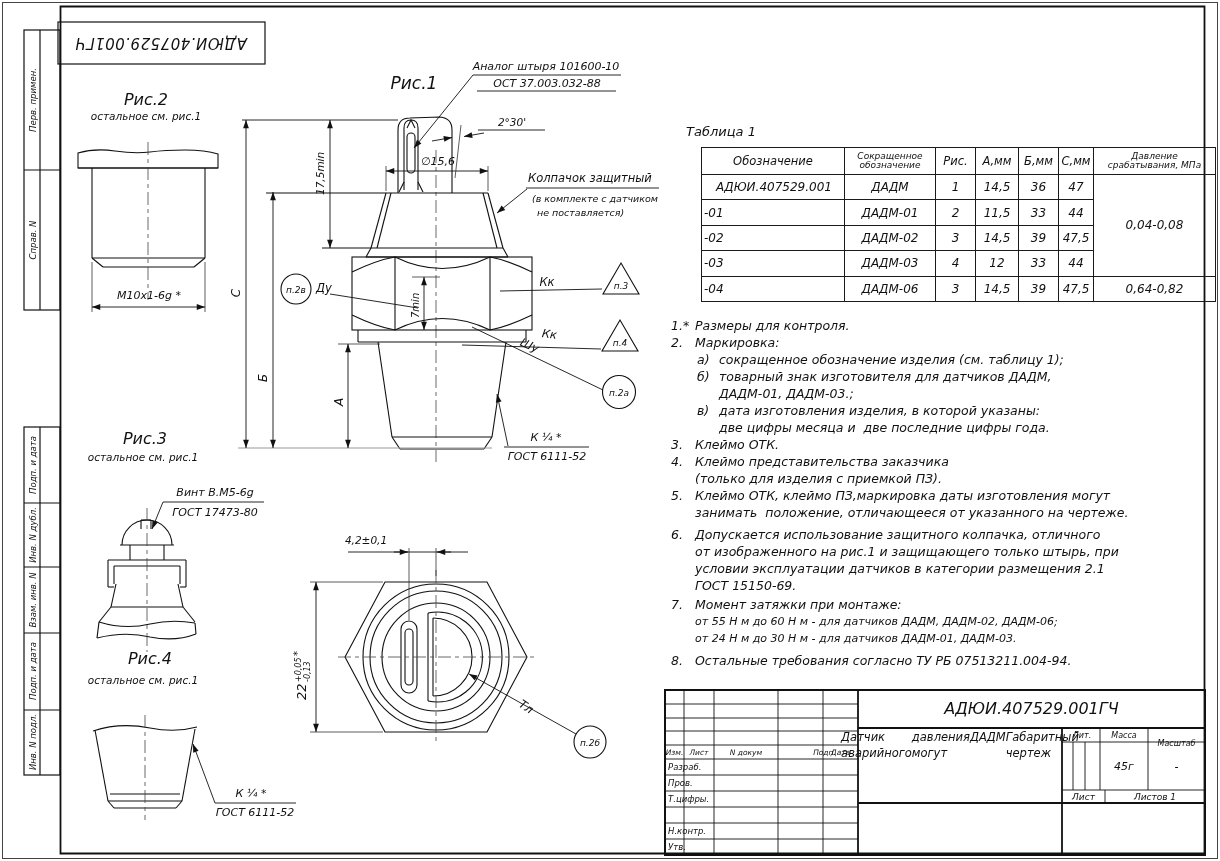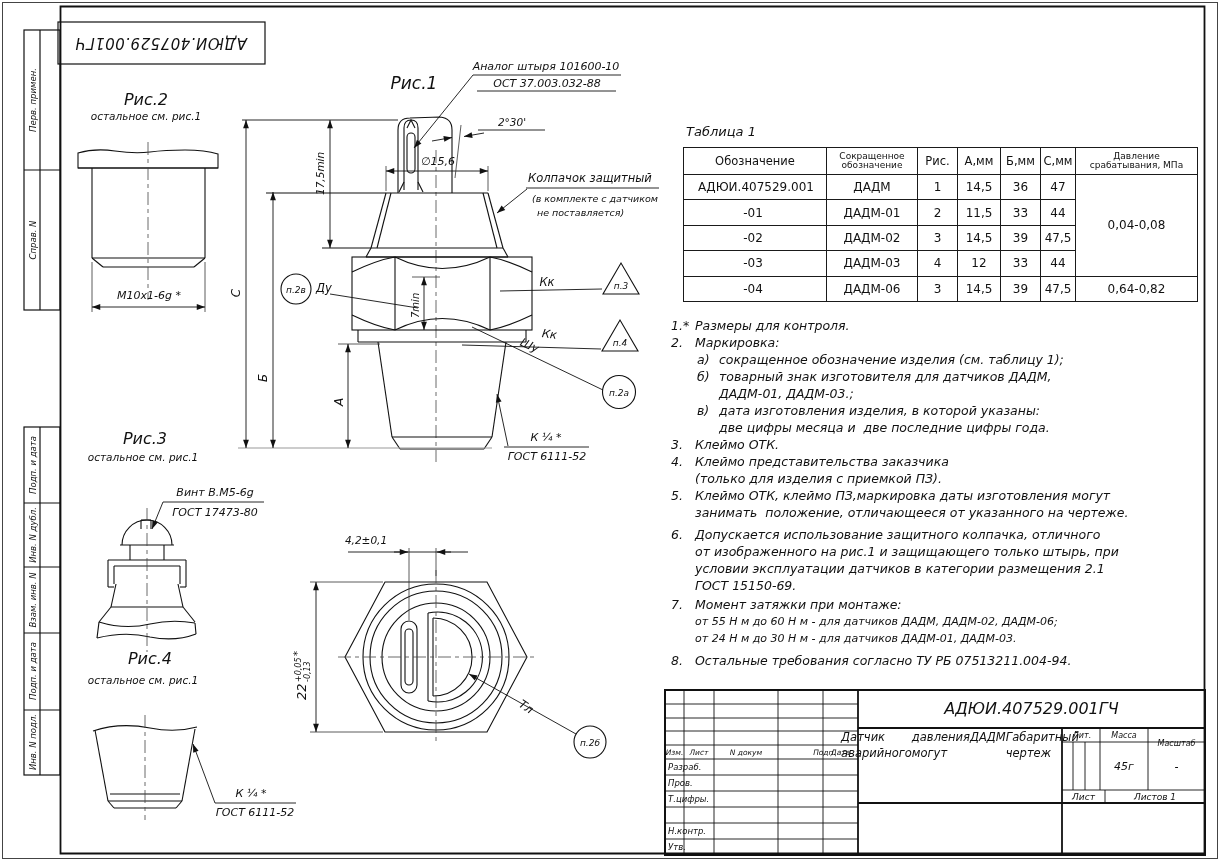--- a/index.html
+++ b/index.html
@@ -5,30 +5,30 @@
   html,body{margin:0;padding:0;background:#e8e8e8}
   .page{position:relative;width:1220px;height:861px;background:#ffffff;overflow:hidden;
         font-family:"DejaVu Sans","Liberation Sans",sans-serif;color:#111}
   svg{position:absolute;left:0;top:0}
   svg text{fill:#111;font-family:"DejaVu Sans","Liberation Sans",sans-serif;font-style:italic}
   .rot{position:absolute;transform:translate(-50%,-50%) rotate(-90deg);white-space:nowrap;
        font-size:8.5px;font-style:italic}
   .stamp-text{position:absolute;transform:translate(-50%,-50%) rotate(180deg);
        font-size:15px;font-style:italic;white-space:nowrap;letter-spacing:.5px}
   
-  .t1{position:absolute;left:683px;top:147px;width:514px;height:155px;border-collapse:collapse;
-      table-layout:fixed;}
+  .t1{position:absolute;left:701px;top:147px;width:514px;height:155px;border-collapse:collapse;
+      table-layout:fixed;font-style:italic}
   .t1 th,.t1 td{border:1.4px solid #1a1a1a;padding:0 2px;text-align:center;font-weight:normal;
       overflow:hidden;font-size:12px}
   .t1 thead tr{height:27px}
   .t1 tbody tr{height:25px}
   .t1 th{font-size:11.5px}
   .t1 .small2{font-size:9px;line-height:9.5px}
   .t1 .lal{text-align:center;padding-left:4px}
-  .t1 .ral{text-align:center;padding-right:6px}
+  .t1 .ral{text-align:left;padding-right:6px}
   .caption{position:absolute;left:686px;top:124px;font-size:13px;font-style:italic}
   
   .notes{position:absolute;left:671px;top:317px;width:532px;font-style:italic;font-size:12.5px}
   .nl{display:flex;line-height:17px;white-space:pre}
   .nn{width:24px;flex:none}
   .i1{padding-left:26px}.i1 .nn{width:22px}
   .i2{padding-left:48px}.i2 .nn{width:0}
   .c{padding-left:24px}.c .nn{width:0}
   .sm{font-size:11px}
   .mt5{margin-top:5px}.mt2{margin-top:2px}

